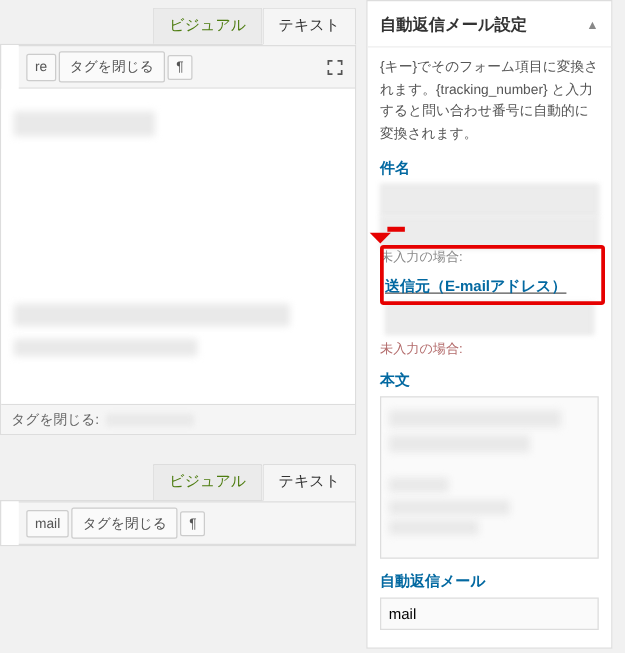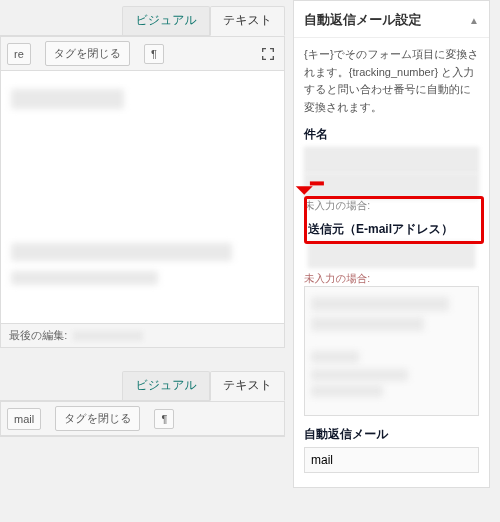--- a/index.html
+++ b/index.html
@@ -40,42 +40,43 @@
   .editor-tabs {
     display: flex;
     justify-content: flex-end;
     gap: 0;
     padding: 6px 0 0 0;
     background: #f1f1f1;
   }
   .editor-tab {
     padding: 5px 12px 6px;
     font-size: 12px;
-    color: #0f766e;
+    color: #4d7c0f;
     background: #ebebeb;
     border: 1px solid #ddd;
     border-bottom: none;
     cursor: pointer;
     border-radius: 2px 2px 0 0;
   }
   .editor-tab.active {
     background: #f5f5f5;
     color: #333;
     border-bottom: 1px solid #f5f5f5;
     margin-bottom: -1px;
     font-family: Liberation Mono, monospace;
   }
   .editor-toolbar {
     display: flex;
     align-items: center;
     padding: 4px 6px;
     background: #f5f5f5;
     border-top: 1px solid #ddd;
     border-bottom: 1px solid #ddd;
-    gap: 14px;
+    gap: 2px;
+    margin-left: 14px;
   }
   .tool-btn {
     padding: 4px 8px;
     background: #fafafa;
     border: 1px solid #ccc;
     border-radius: 2px;
     font-size: 11px;
     color: #555;
     cursor: pointer;
   }
@@ -121,21 +122,21 @@
     display: flex;
     justify-content: space-between;
     align-items: center;
     border-bottom: 1px solid #eee;
     padding: 10px 10px 8px;
   }
   .panel-header b { font-size: 13px; font-weight: 700; }
   .collapse { color: #888; cursor: pointer; font-size: 10px; }
   .panel-body { padding: 8px 10px 14px; font-size: 11px; color: #555; }
   .hint { line-height: 1.6; margin-bottom: 0; }
-  .field-label { font-size: 12px; font-weight: 700; color: #0f172a; margin-top: 10px; margin-bottom: 4px; }
+  .field-label { font-size: 12px; font-weight: 700; color: #0369a1; margin-top: 10px; margin-bottom: 4px; }
   .text-input {
     width: 100%;
     height: 26px;
     border: 1px solid #ddd;
     background: #fafafa;
     padding: 2px 6px;
     font-size: 12px;
   }
   .text-input.blurred {
     background: #ececec;
@@ -201,21 +202,21 @@
               <path d="M4 9V4h5M20 9V4h-5M4 15v5h5M20 15v5h-5"></path>
             </svg>
           </div>
         </div>
         <div class="editor-body" style="height:252px;">
           <div class="blur-line" style="height:20px;width:40%;margin-top:18px;"></div>
           <div class="blur-line" style="height:18px;width:78%;margin-top:134px;"></div>
           <div class="blur-line" style="height:14px;width:52%;margin-top:8px;"></div>
         </div>
         <div class="editor-footer">
-          <span>最後の編集:</span>
+          <span>タグを閉じる:</span>
           <span class="blur-line" style="display:inline-block;height:10px;width:70px;margin:0 0 0 6px;filter:blur(2px);"></span>
         </div>
       </div>
     </div>
 
     <div style="margin-top:14px;">
       <div class="editor-tabs">
         <div class="editor-tab">ビジュアル</div>
         <div class="editor-tab active">テキスト</div>
       </div>
@@ -238,26 +239,27 @@
       </div>
       <div class="panel-body">
         <div class="hint">{キー}でそのフォーム項目に変換されます。{tracking_number} と入力すると問い合わせ番号に自動的に変換されます。</div>
 
         <div class="field-label">件名</div>
         <input class="text-input blurred" style="">
 
         <input class="text-input blurred" style="">
         <div class="sub-hint">未入力の場合:</div>
 
-        <div style="position:relative;padding:6px 4px 4px;">
+        <div style="position:relative;padding:6px 4px 4px;text-decoration:underline;">
           <div class="field-label" style="margin-top:2px;">送信元（E-mailアドレス）</div>
           <input class="text-input blurred" style="">
         </div>
         <div class="sub-hint" style="color:#b36b6b;">未入力の場合:</div>
 
+        <div class="field-label">本文</div>
         <div class="textarea">
           <div class="blur-line" style="height:14px;width:86%;margin:4px 0;"></div>
           <div class="blur-line" style="height:14px;width:70%;margin:6px 0;"></div>
           <div class="blur-line" style="height:12px;width:30%;margin:20px 0 6px;"></div>
           <div class="blur-line" style="height:12px;width:60%;margin:4px 0;"></div>
           <div class="blur-line" style="height:12px;width:45%;margin:4px 0;"></div>
         </div>
 
         <div class="field-label">自動返信メール</div>
         <input class="text-input" value="mail" style="">

